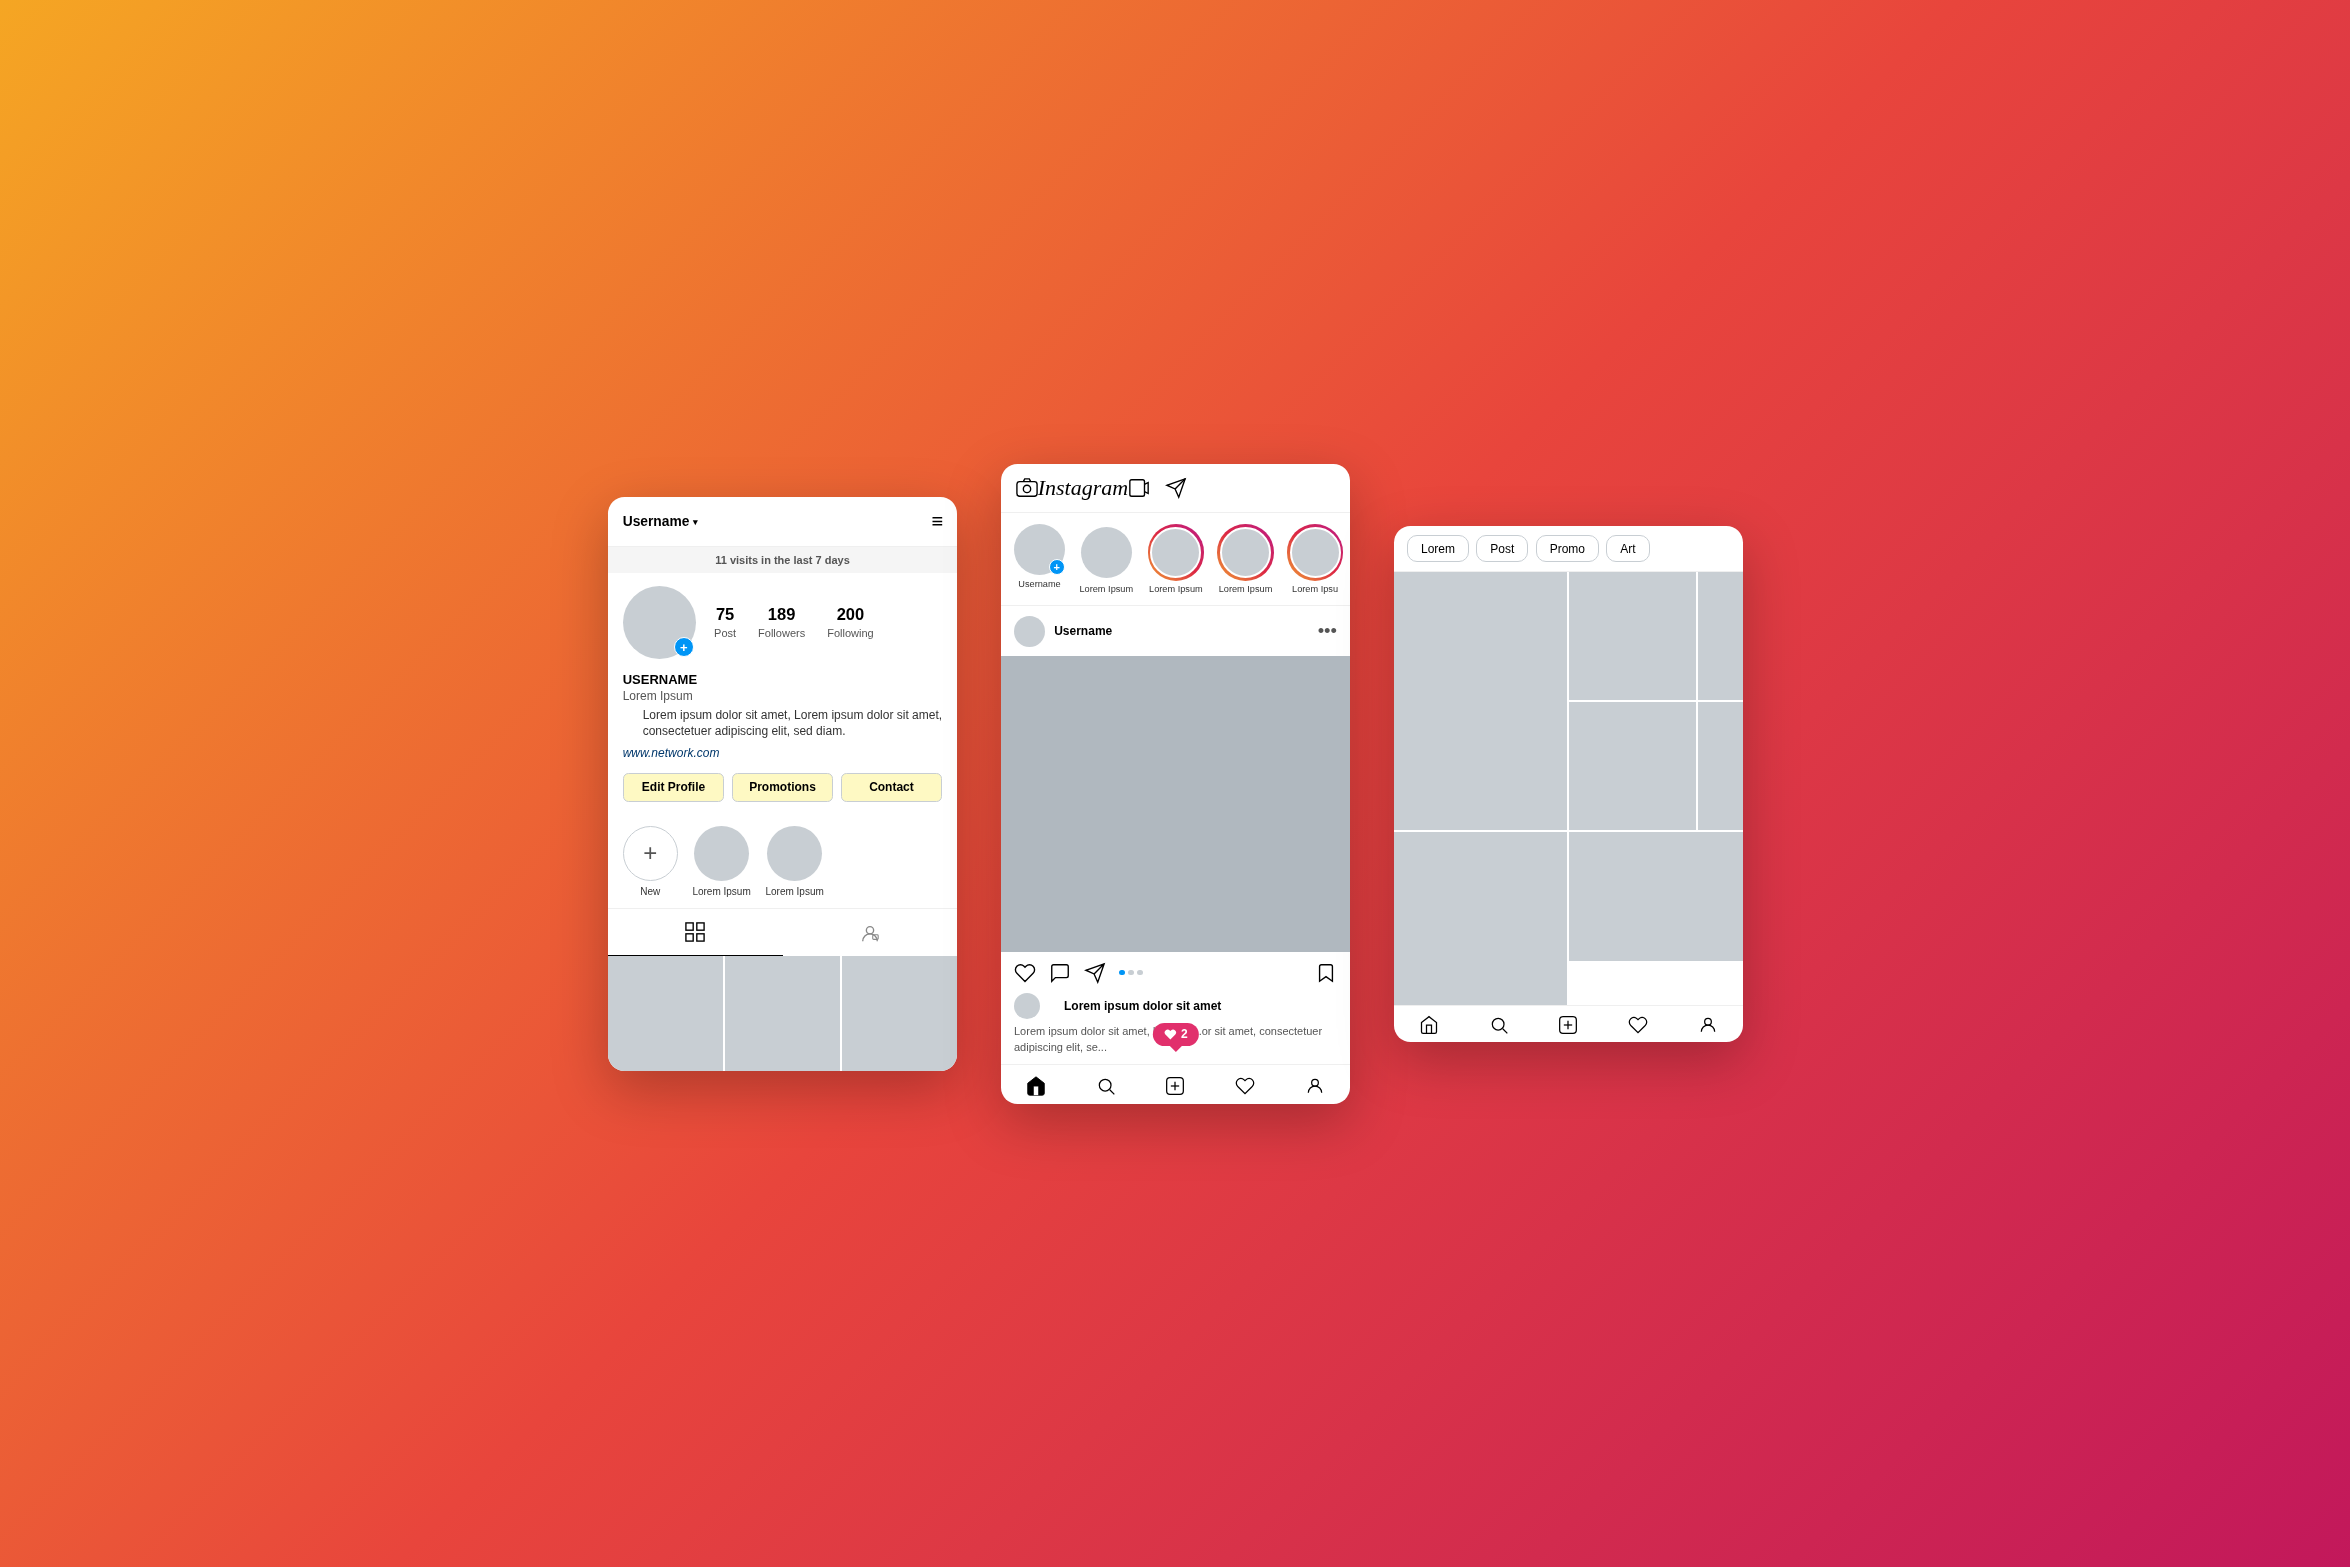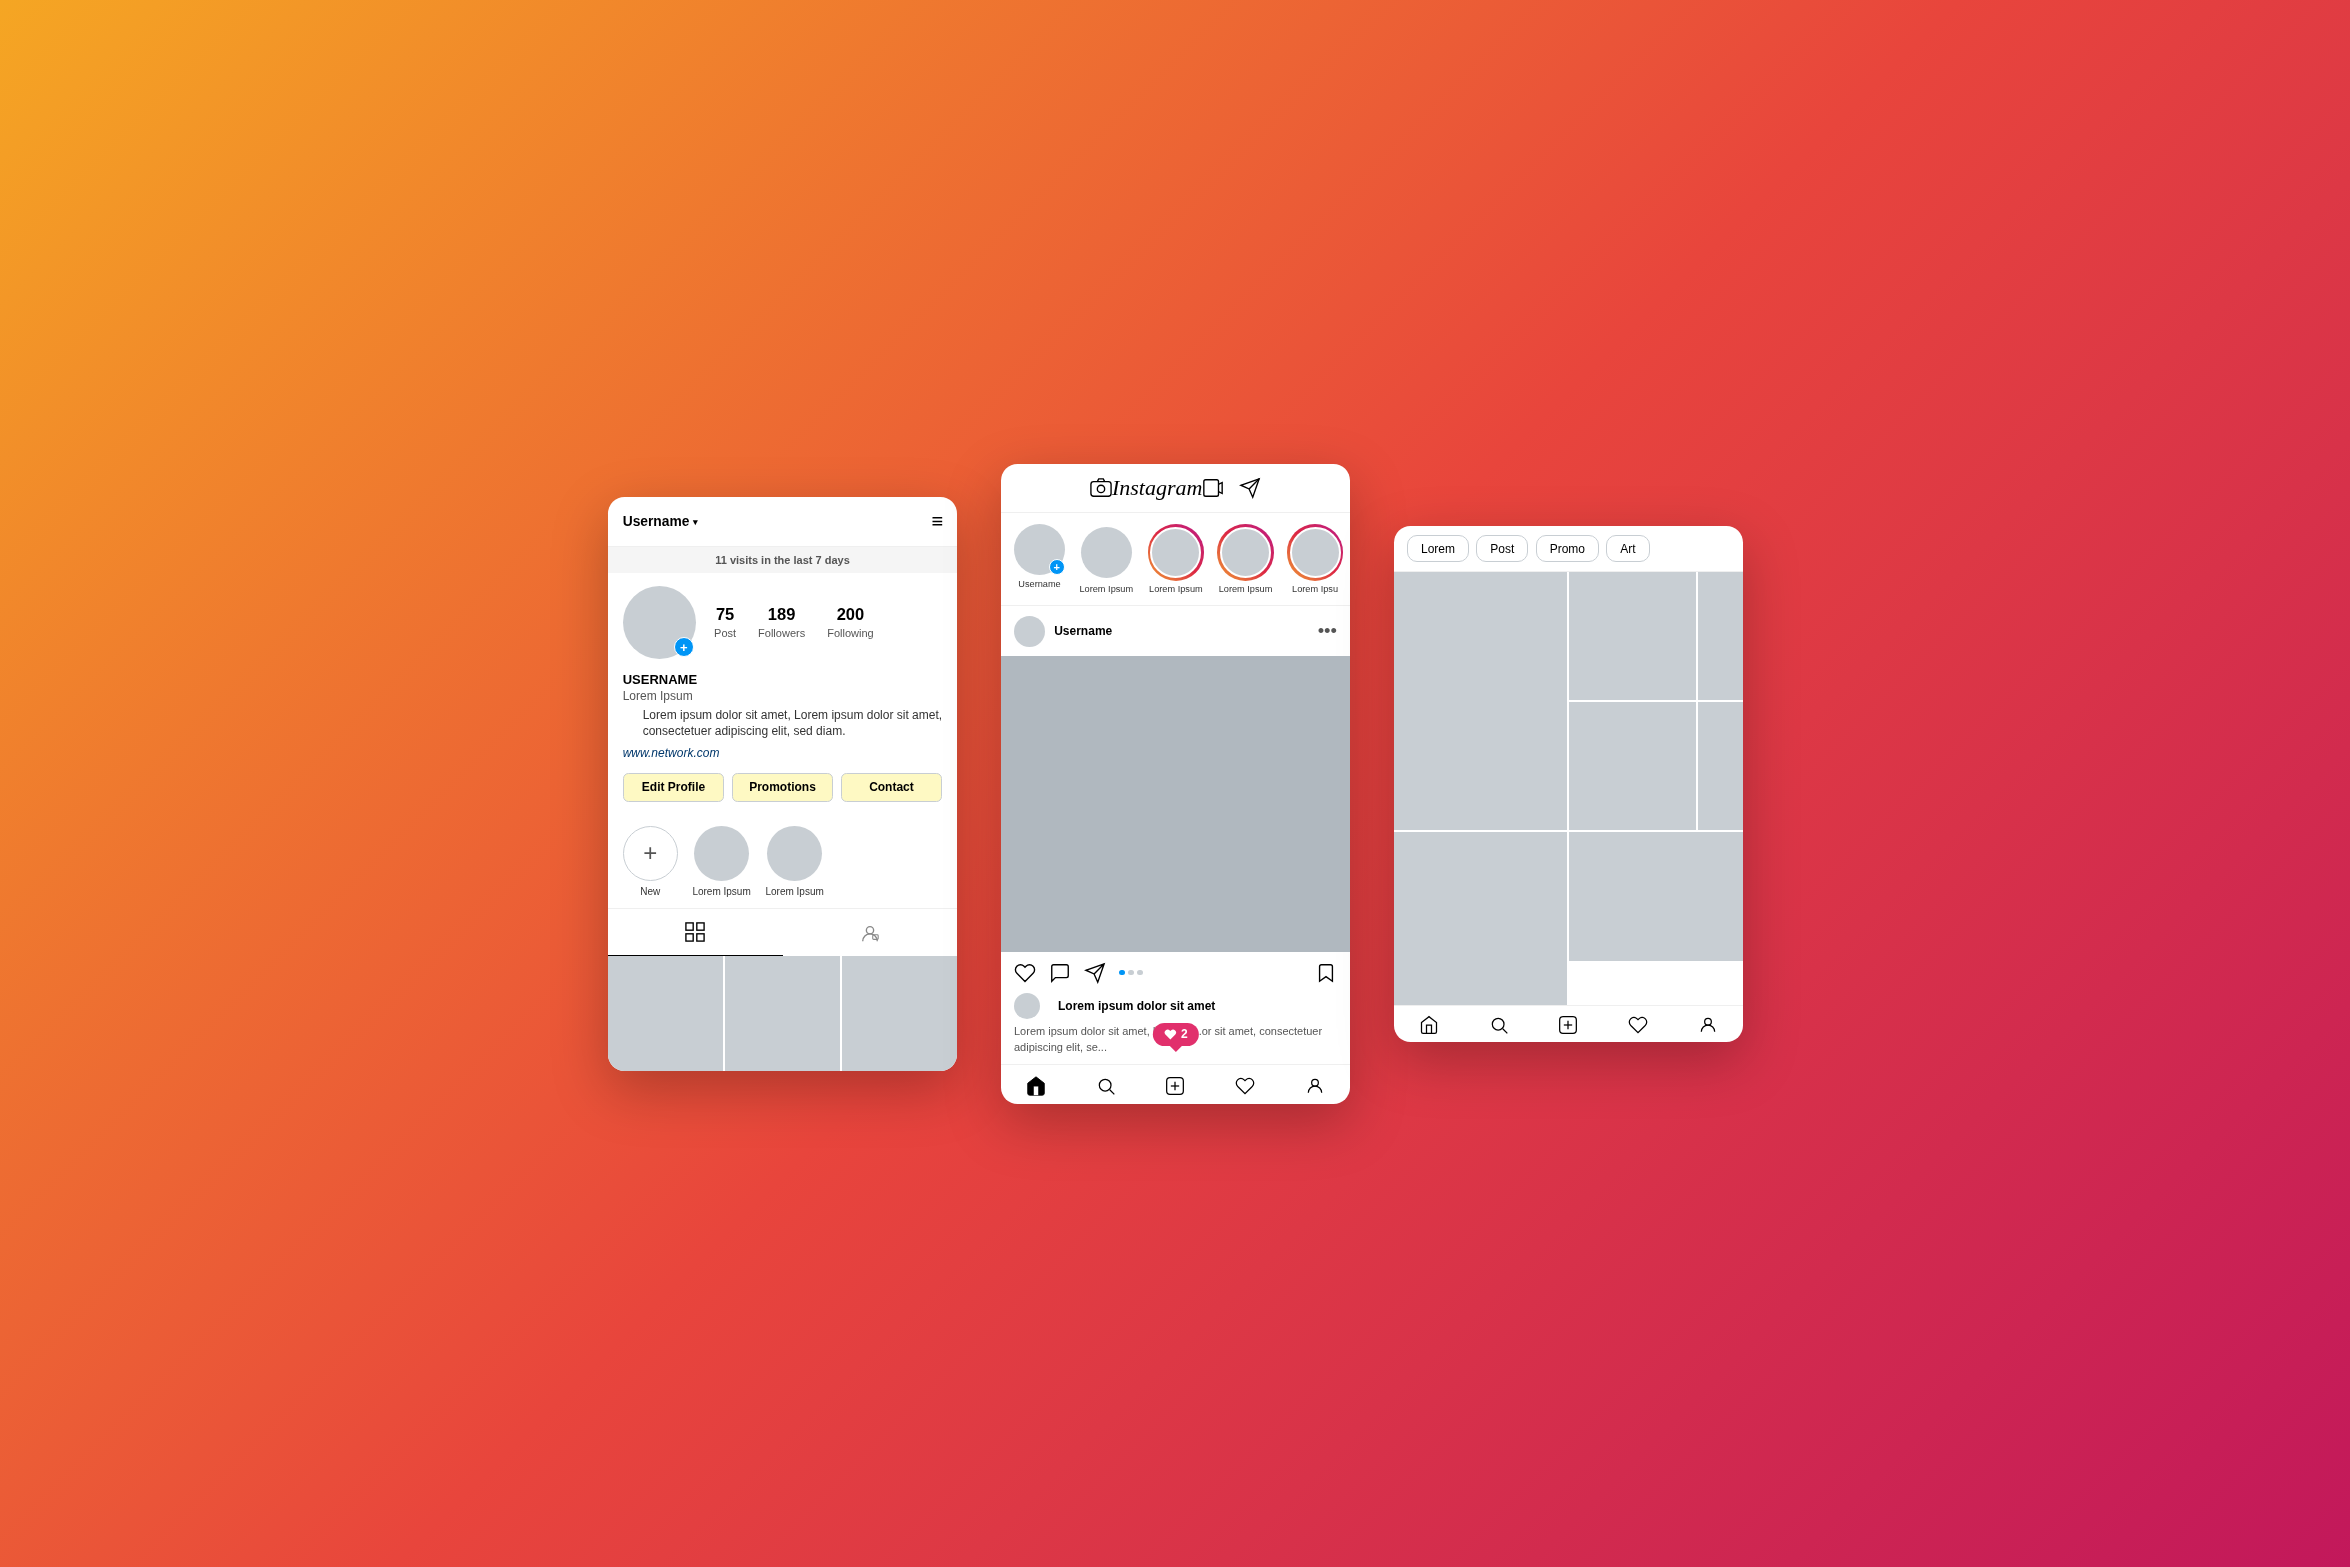--- a/index.html
+++ b/index.html
@@ -199,21 +199,21 @@
     }
     .s1-grid-cell {
       background: #c8ced3;
       aspect-ratio: 1;
     }
 
     
     .s2-header {
       display: flex;
       align-items: center;
-      justify-content: center;
+      justify-content: flex-start;
       padding: 11px 14.7px;
       border-bottom: 0.9px solid #efefef;
     }
     .s2-logo {
       font-family: Georgia, 'Times New Roman', serif;
       font-style: italic;
       font-size: 22px;
       font-weight: 400;
     }
     .s2-header-icons {
@@ -322,21 +322,21 @@
       border-radius: 50%;
       background: #c8ced3;
     }
     .s2-dot.active { background: #0095f6; }
     .s2-caption-area {
       padding: 0 13px 9.2px;
     }
     .s2-caption-user {
       display: flex;
       align-items: center;
-      gap: 18px;
+      gap: 24px;
       margin-bottom: 5.5px;
     }
     .s2-cap-avatar {
       width: 26px;
       height: 26px;
       border-radius: 50%;
       background: #c8ced3;
     }
     .s2-cap-text {
       font-size: 12px;

